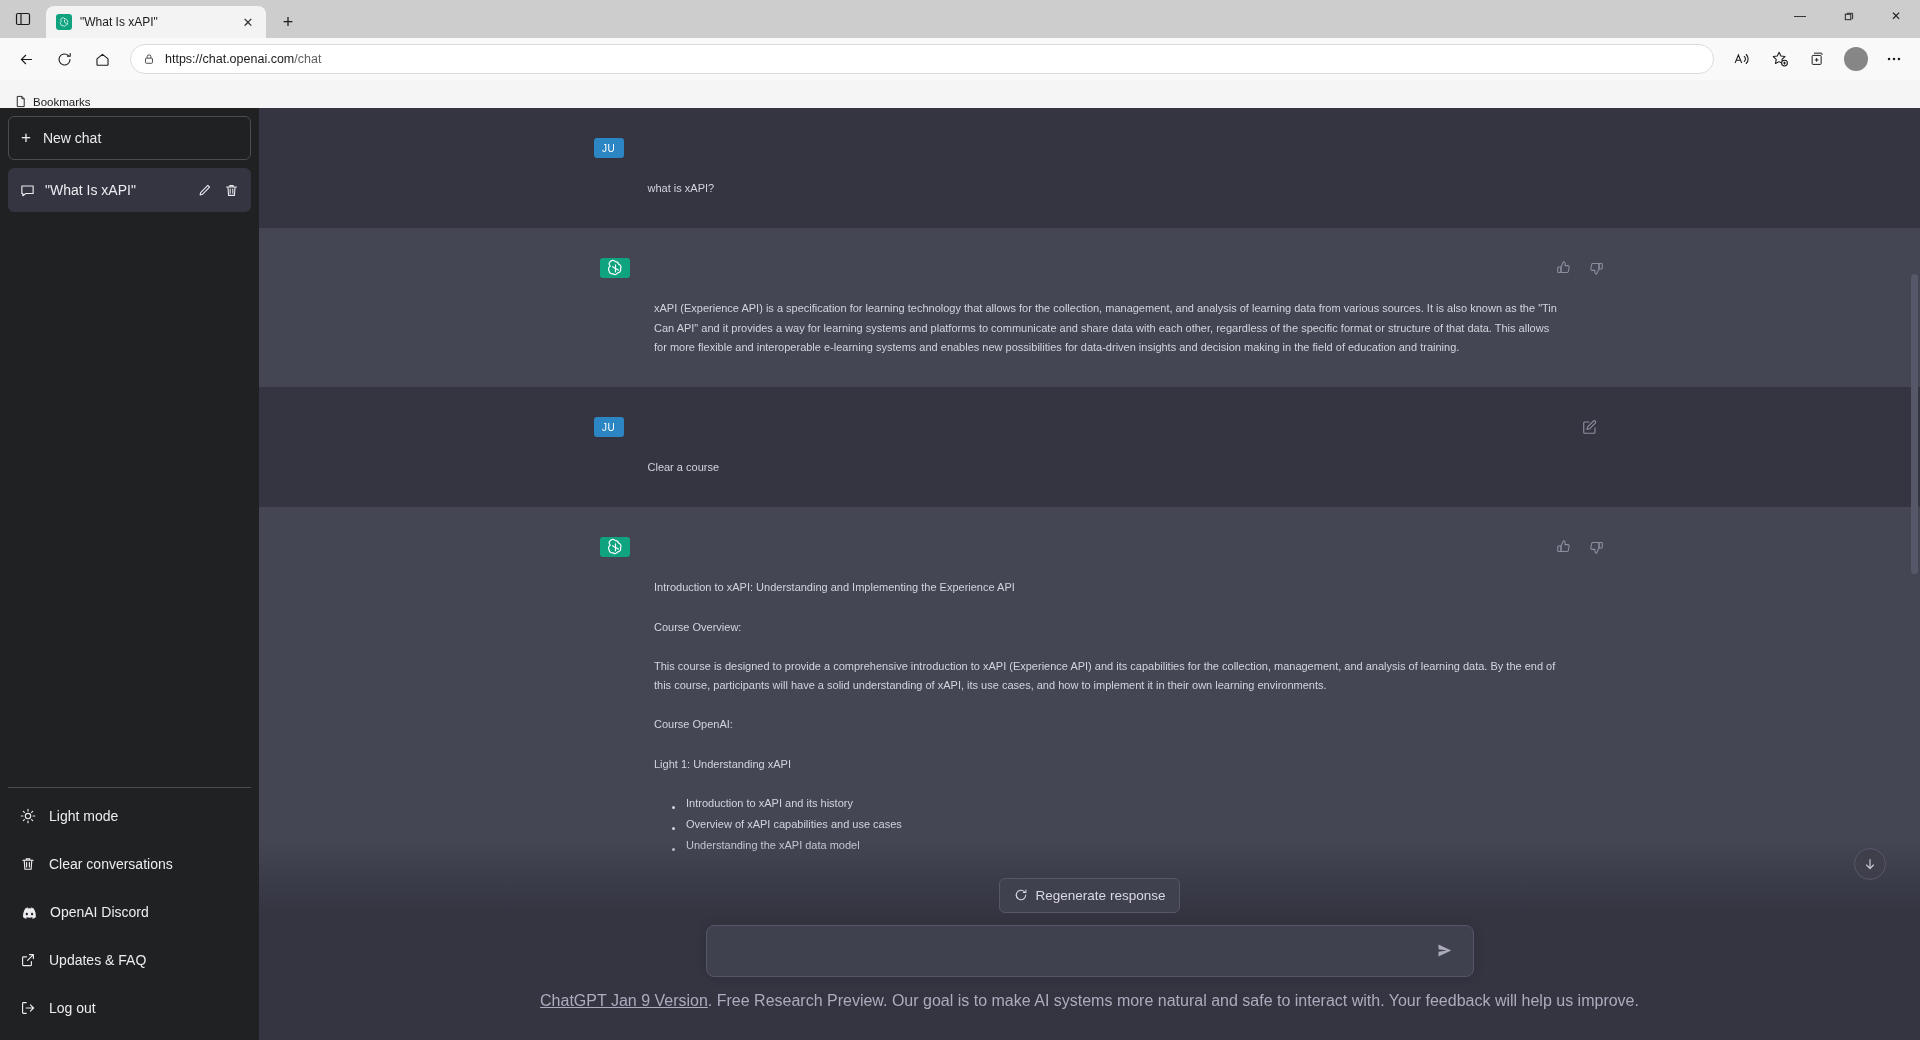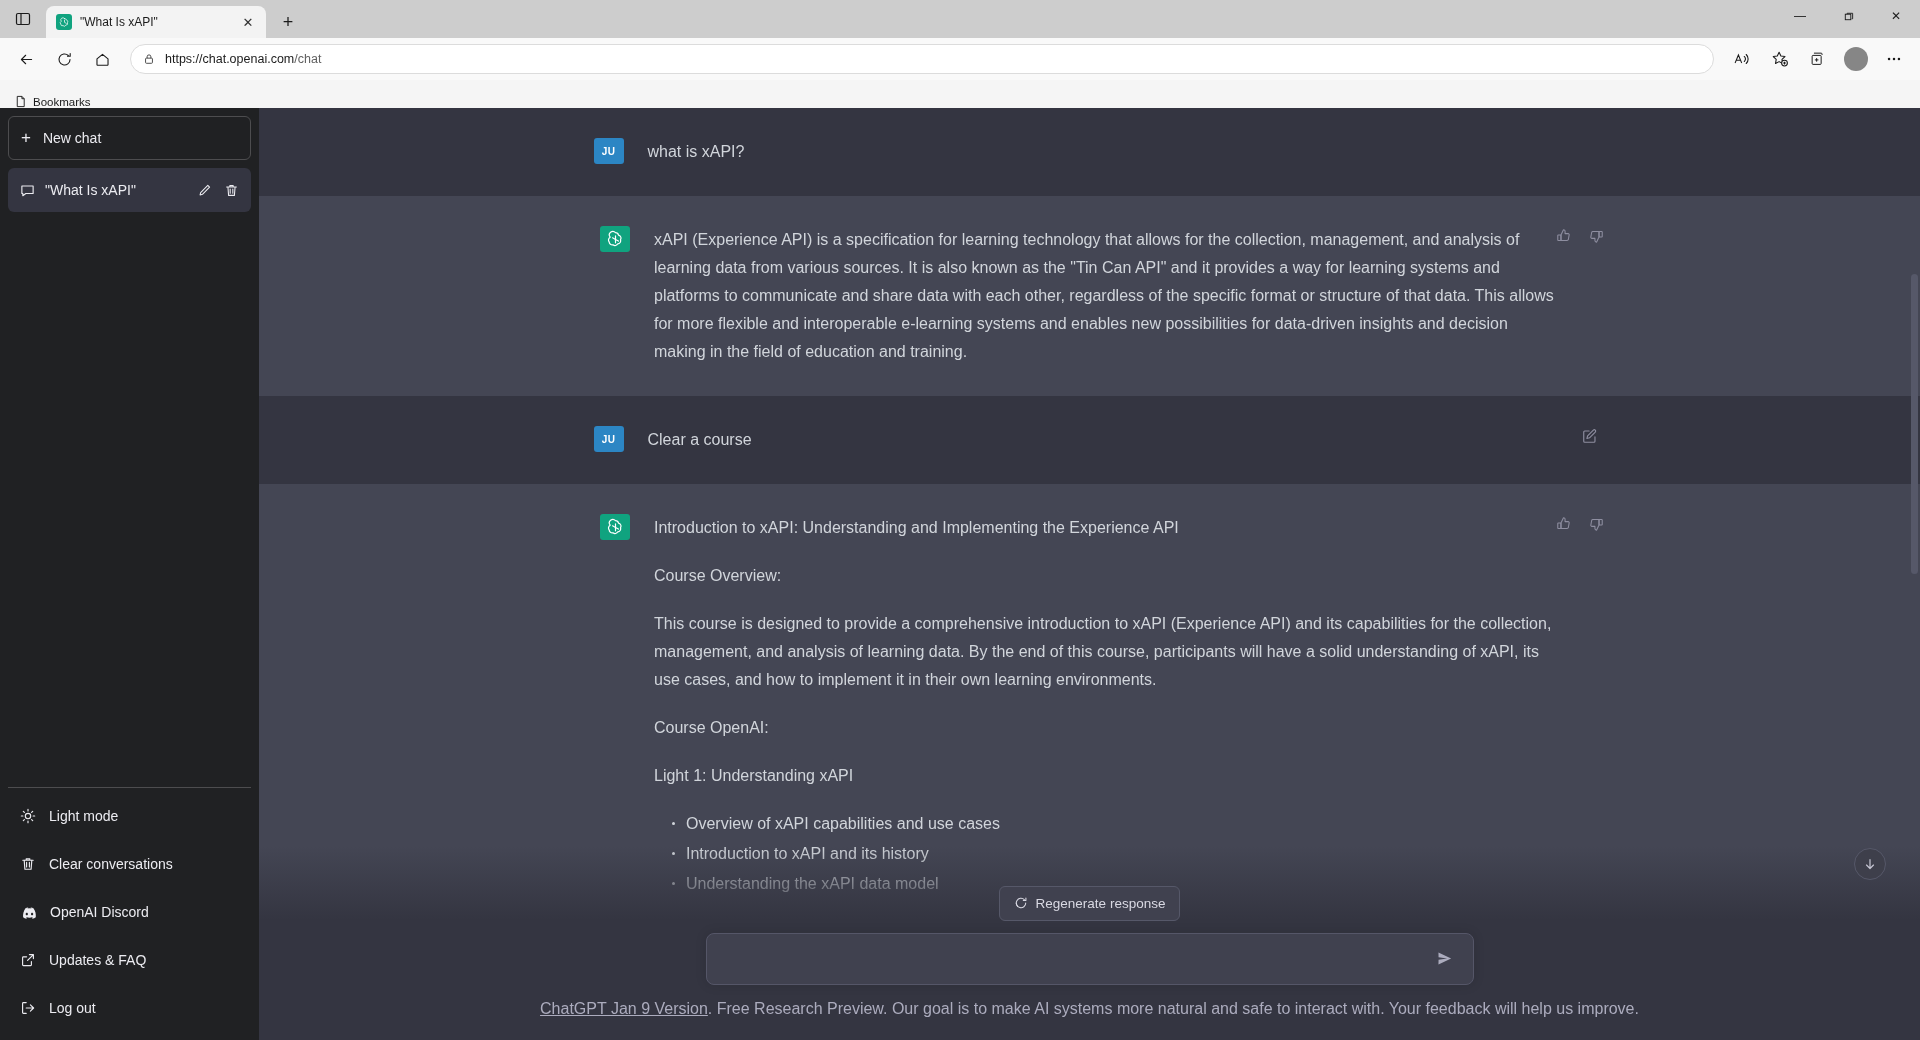--- a/index.html
+++ b/index.html
@@ -117,31 +117,30 @@
   .messages { flex: 1; overflow: hidden; position: relative; }
 
   .msgrow { width: 100%; display: flex; justify-content: center; }
   .msgrow.user { background: #343541; }
   .msgrow.assistant { background: #444654; padding-left: 13px; }
   .msginner {
     width: 100%; max-width: 1024px; display: flex; gap: 0;
     padding: 30px 0 30px 0; position: relative;
   }
   .avatar {
-    width: 30px; height: 26px; border-radius: 3px; flex: 0 0 30px;
+    width: 30px; height: 20px; border-radius: 3px; flex: 0 0 30px;
     display: flex; align-items: center; justify-content: center;
     font-size: 10px; color: #fff; letter-spacing: .3px;
     margin-left: 16px;
-    font-weight: bold;
   }
   .avatar.user { background: #2c86c4; }
   .avatar.assistant { background: #10a37f; }
   .msgbody {
     flex: 1; padding: 0 48px 0 24px; color: #d1d5db;
-    font-size: 16px; line-height: 1.75; min-width: 0;
+    font-size: 11px; line-height: 1.75; min-width: 0; margin-top: 41px;
   }
   .msgbody p { margin-bottom: 20px; }
   .msgbody p:last-child { margin-bottom: 0; }
   .msgbody.tight p { margin-bottom: 0; }
   .msgbody ul { margin: 0 0 0 18px; }
   .msgbody li { margin-bottom: 2px; list-style: none; position: relative; padding-left: 14px;}
   .msgbody li:before {
     content: ""; position: absolute; left: 0; top: 12px;
     width: 3px; height: 3px; background: #d1d5db; border-radius: 50%;
   }
@@ -149,21 +148,21 @@
     position: absolute; right: 0; top: 28px; display: flex; gap: 8px;
     color: #8e8ea0;
   }
   .icon-btn {
     width: 24px; height: 24px; display: flex; align-items: center;
     justify-content: center; border-radius: 4px; color: #8e8ea0; cursor: pointer;
   }
 
   
   .composer-wrap {
-    position: absolute; left: 0; right: 0; bottom: 8px;
+    position: absolute; left: 0; right: 0; bottom: 16px;
     background: linear-gradient(180deg, rgba(52,53,65,0) 0%, #343541 40%, #343541 100%);
     padding-top: 40px;
   }
   .regen-row {
     display: flex; justify-content: center; margin-bottom: 12px;
   }
   .regen-btn {
     background: #40414f; border: 1px solid #565869; border-radius: 6px;
     color: #d9d9e3; font-size: 13.5px; padding: 9px 14px;
     display: flex; align-items: center; gap: 8px; cursor: pointer;
@@ -462,22 +461,22 @@
                 <path d="M8.3 9.8l3.7 2.1v4.3"></path>
               </svg>
             </div>
             <div class="msgbody">
               <p>Introduction to xAPI: Understanding and Implementing the Experience API</p>
               <p>Course Overview:</p>
               <p>This course is designed to provide a comprehensive introduction to xAPI (Experience API) and its capabilities for the collection, management, and analysis of learning data. By the end of this course, participants will have a solid understanding of xAPI, its use cases, and how to implement it in their own learning environments.</p>
               <p>Course OpenAI:</p>
               <p>Light 1: Understanding xAPI</p>
               <ul>
+                <li>Introduction to xAPI and its history</li>
                 <li>Overview of xAPI capabilities and use cases</li>
-                <li>Introduction to xAPI and its history</li>
                 <li>Understanding the xAPI data model</li>
               </ul>
             </div>
             <div class="msgactions">
               <span class="icon-btn">
                 <svg width="16" height="16" viewBox="0 0 18 18" fill="none" stroke="#8e8ea0" stroke-width="1.2" stroke-linejoin="round">
                     <path d="M5.6 7.8 8.4 2a1.8 1.8 0 0 1 1.8 1.8v2.5h3.4a1.2 1.2 0 0 1 1.2 1.4l-.9 5.2a1.5 1.5 0 0 1-1.5 1.2H5.6z"></path>
                     <rect x="2" y="7.8" width="3.6" height="6.3" rx=".6"></rect>
                   </svg>
               </span>

